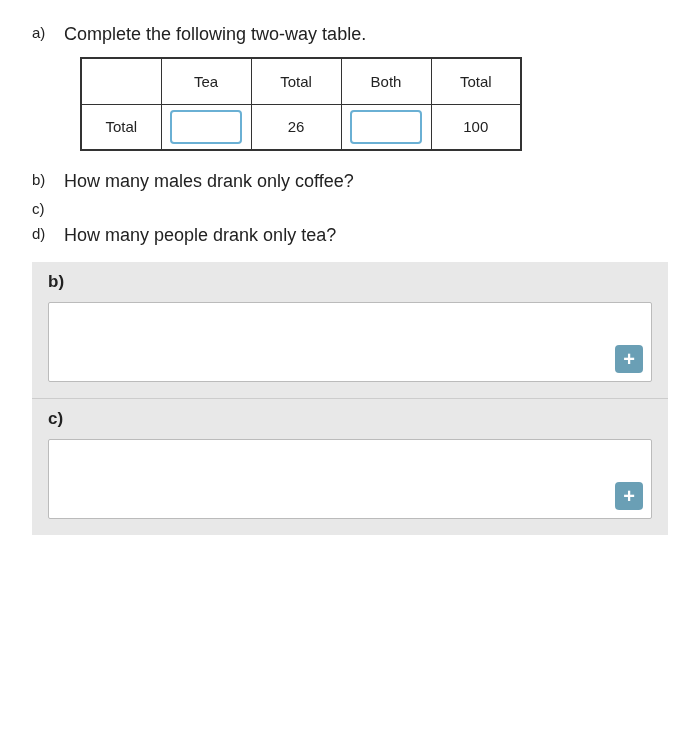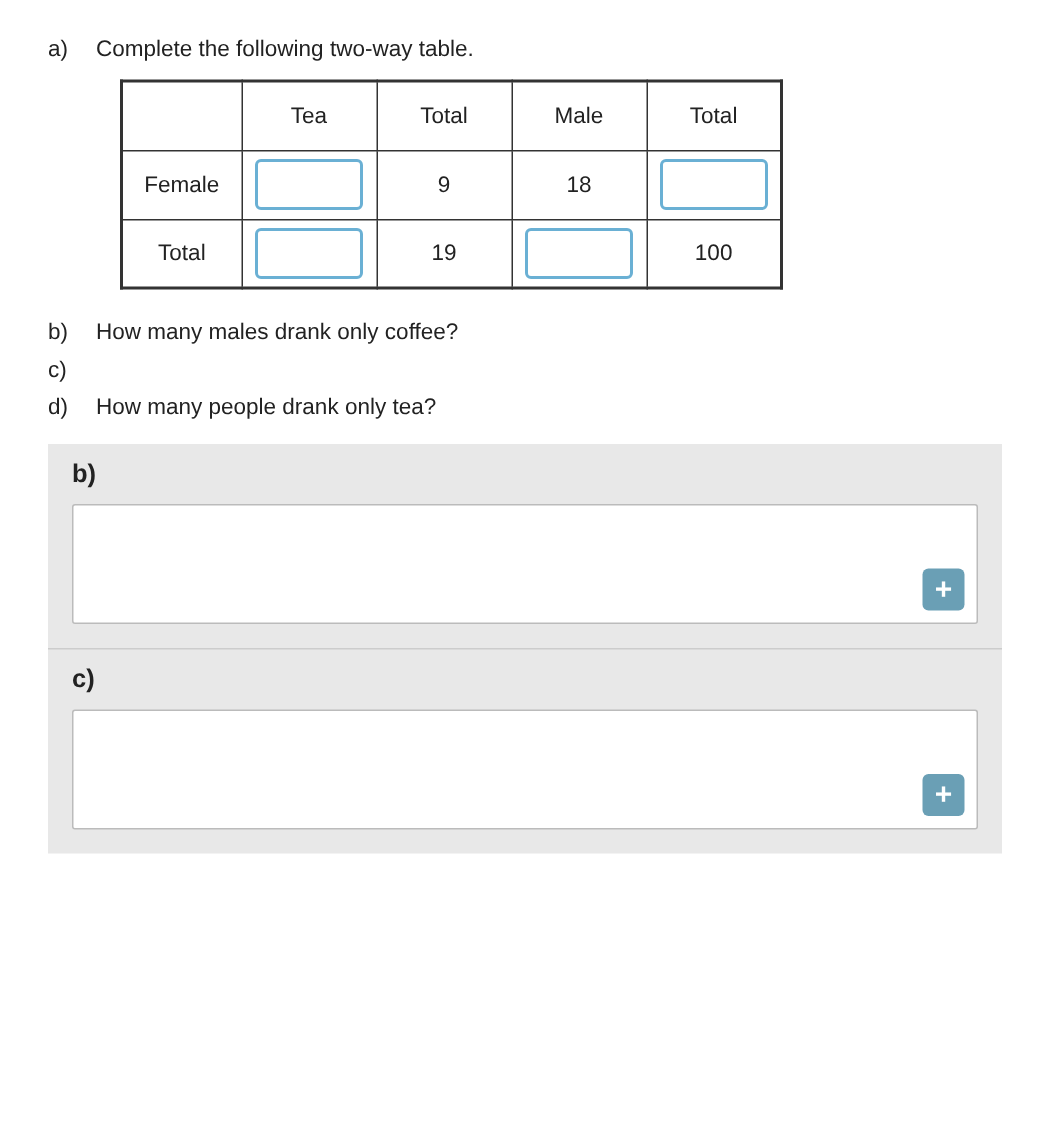--- a/index.html
+++ b/index.html
@@ -26,21 +26,21 @@
       align-items: flex-start;
       margin-bottom: 12px;
     }
 
     .q-letter {
       min-width: 32px;
       font-size: 15px;
     }
 
     .q-text {
-      font-size: 15px;
+      font-size: 18px;
     }
 
     
     .table-wrapper {
       margin-left: 48px;
       margin-bottom: 20px;
     }
 
     table {
       border-collapse: collapse;
@@ -152,36 +152,29 @@
       <span class="q-text">Complete the following two-way table.</span>
     </div>
 
     <div class="table-wrapper">
       <table>
         <thead>
           <tr>
             <th></th>
             <th>Tea</th>
             <th>Total</th>
-            <th>Male</th>
+            <th>Both</th>
             <th>Total</th>
           </tr>
         </thead>
         <tbody id="table-body">
             <tr>
-              <td>Female</td>
-              <td class="input-cell"><input type="text" class="cell-input" style=""></td>
-              <td>9</td>
-              <td>18</td>
-              <td class="input-cell"><input type="text" class="cell-input" style=""></td>
-            </tr>
-            <tr>
               <td>Total</td>
               <td class="input-cell"><input type="text" class="cell-input" style=""></td>
-              <td>19</td>
+              <td>26</td>
               <td class="input-cell"><input type="text" class="cell-input" style=""></td>
               <td>100</td>
             </tr>
           </tbody>
       </table>
     </div>
   </div>
 
   <div class="questions-list">
     <div class="question-row">

